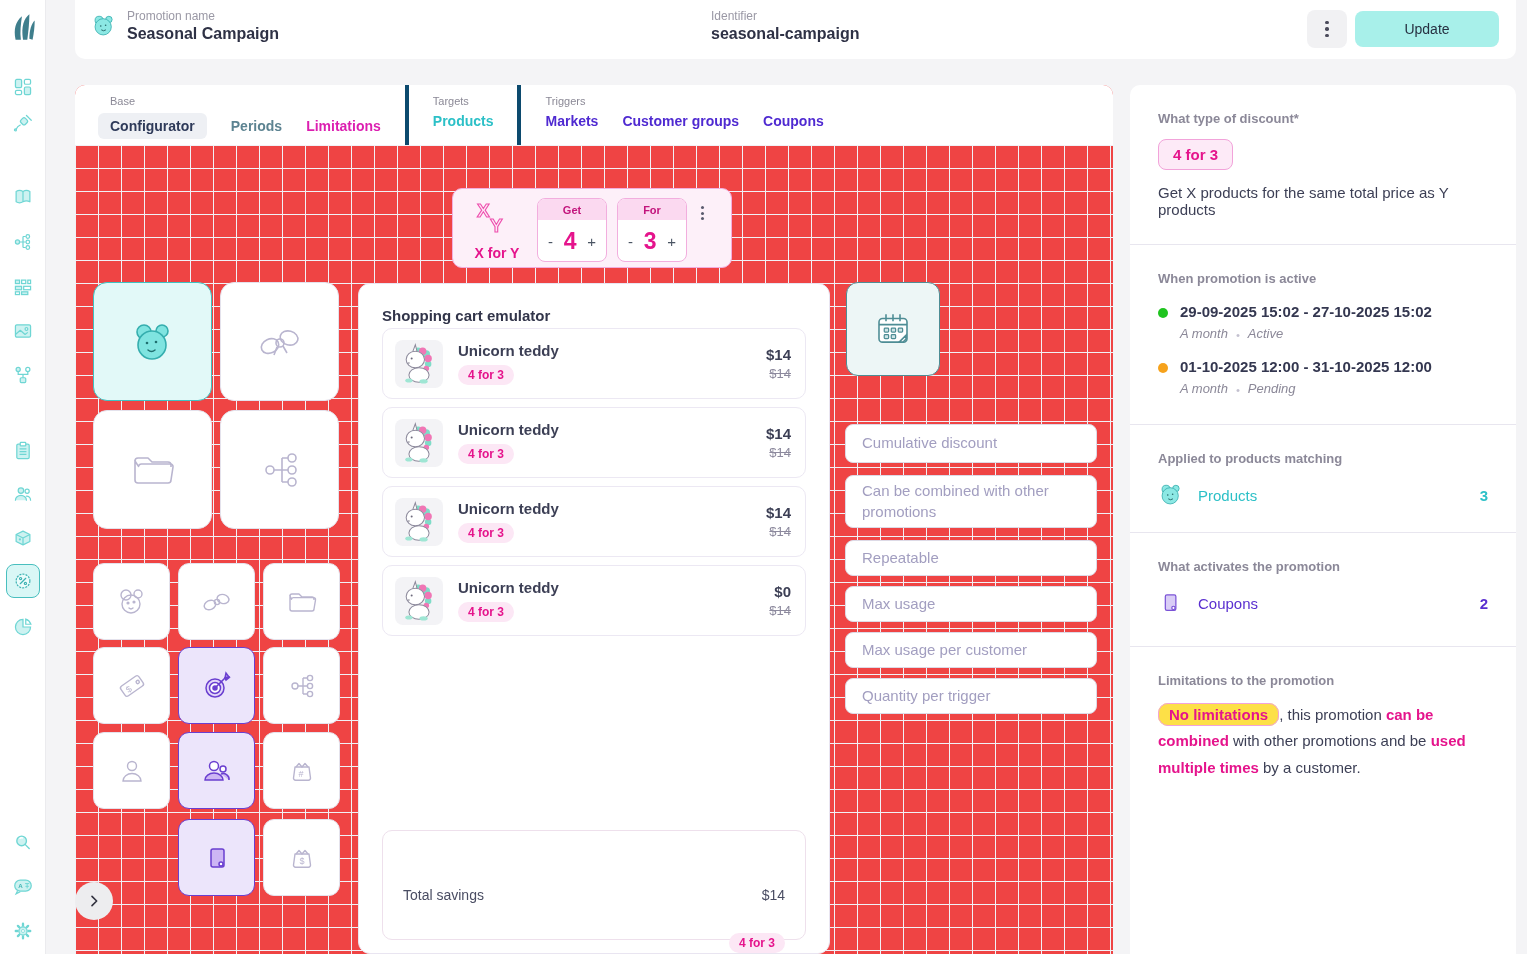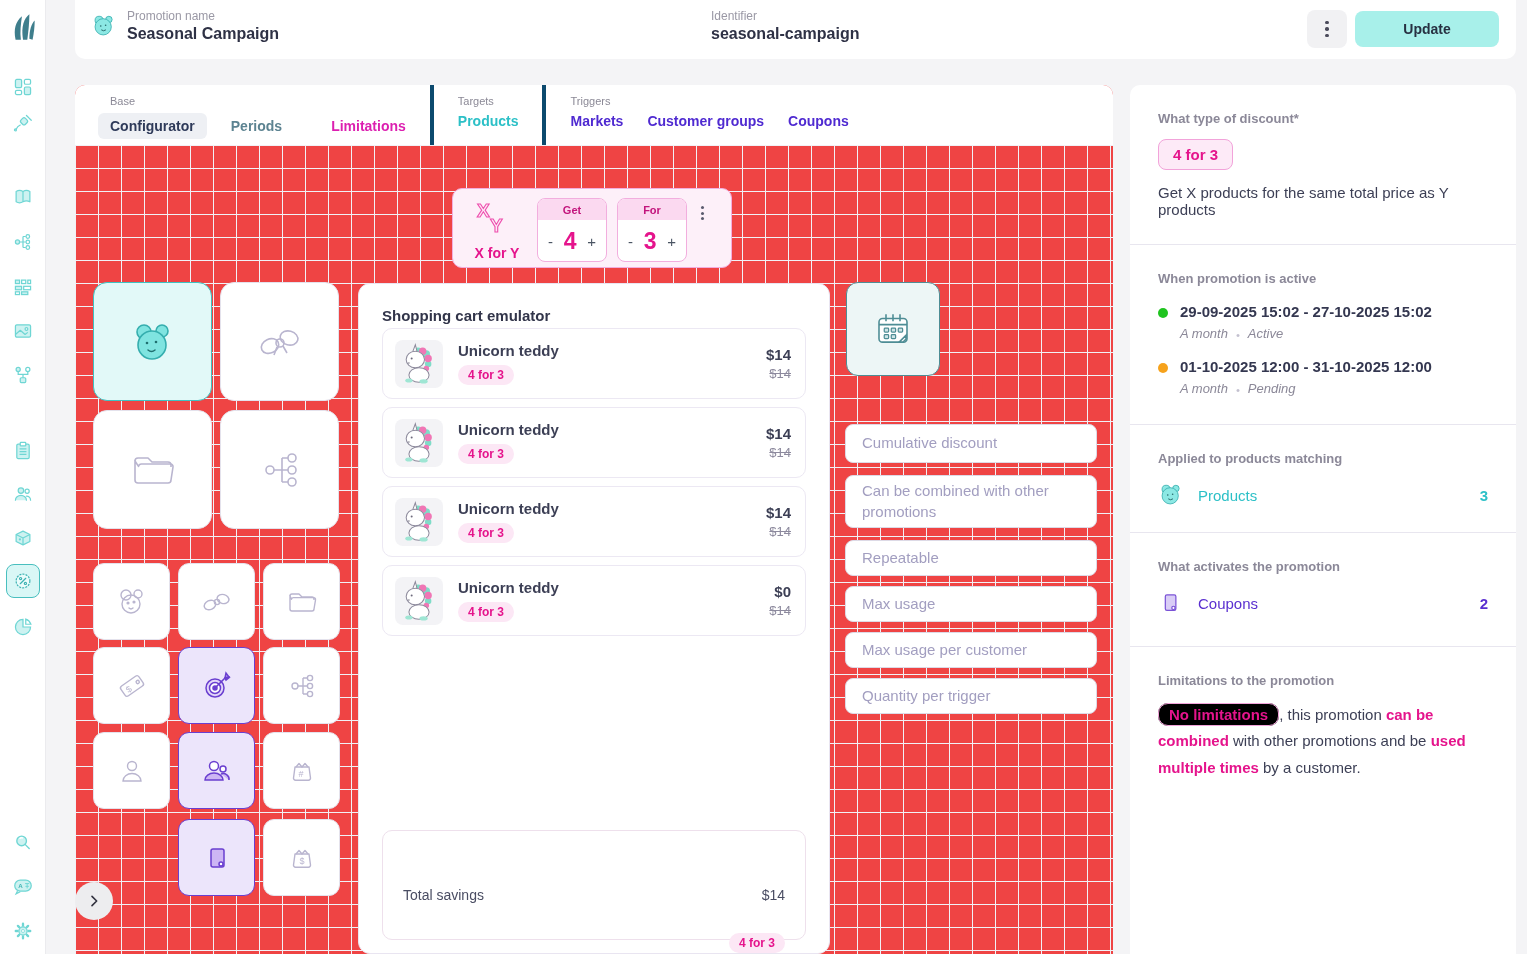--- a/index.html
+++ b/index.html
@@ -14,33 +14,33 @@
   .logo { position:absolute; left:50%; transform:translateX(-50%); top:10px; width:34px; height:36px; }
 
   
   .header { position:absolute; left:75px; top:0; width:1441px; height:59px; background:#fff; border-radius:0 0 10px 10px; z-index:4; }
   .hd-group { position:absolute; top:9px; display:flex; align-items:center; gap:10px; }
   .hd-label { font-size:12px; color:#9a98a5; margin-bottom:2px; }
   .hd-value { font-size:16px; font-weight:700; color:#2e3145; }
   .teddy-24 { width:26px; height:26px; }
   .kebab-btn { position:absolute; left:1232px; top:10px; width:40px; height:38px; background:#f1f1f3; border:none; border-radius:8px; display:flex; flex-direction:column; align-items:center; justify-content:center; gap:3px; cursor:pointer; }
   .kebab-btn i { width:3.5px; height:3.5px; border-radius:50%; background:#4a4a5a; }
-  .update-btn { position:absolute; left:1280px; top:11px; width:144px; height:36px; background:#a8f0ea; border:none; border-radius:8px; font-family:inherit; font-size:14px; font-weight:700; color:#273142; cursor:pointer; }
+  .update-btn { position:absolute; left:1280px; top:11px; width:144px; height:36px; background:#a8f0ea; border:none; border-radius:8px; font-family:inherit; font-size:14px; font-weight:400; color:#273142; cursor:pointer; }
 
   
   .canvas { position:absolute; left:75px; top:85px; width:1038px; height:869px; background:#ef4444; border-radius:10px 10px 0 0; overflow:hidden; z-index:2; }
   .tabbar { position:absolute; left:0; top:0; width:100%; height:60px; background:#fff; display:flex; z-index:3; }
   .tab-group { padding:10px 24px 0 35px; }
   .tab-group + .tab-group { border-left:4px solid #0c4a6e; padding-left:24px; }
   .tab-caption { font-size:11px; color:#8b8996; margin-bottom:6px; }
   .tab-row { display:flex; align-items:center; gap:24px; }
   .tab { font-size:14px; font-weight:700; cursor:pointer; white-space:nowrap; }
   .tab.active { background:#eef0f4; color:#2e3a59; border-radius:6px; padding:5px 12px; margin-left:-12px; }
   .tab.muted { color:#5c8391; }
-  .tab.pink { color:#dc1fb0;margin-left:25px; }
+  .tab.pink { color:#dc1fb0; }
   .tab.cyan { color:#2cc0c7; }
   .tab.purple { color:#4f2ad1; }
   .canvas-grid { position:absolute; left:0; top:60px; width:100%; height:809px;
      background-image:linear-gradient(#f1f1f6 1px, transparent 1px), linear-gradient(90deg,#f1f1f6 1px, transparent 1px);
      background-size:23px 23px; }
 
   
   .rule { position:absolute; left:377px; top:103px; width:280px; height:80px; background:#fdf0f9; border:1px solid #f2aede; border-radius:10px; z-index:2; }
   .rule-icon { position:absolute; left:22px; top:10px; width:40px; height:42px; }
   .rule-name { position:absolute; left:14px; top:56px; width:60px; text-align:center; font-size:14px; font-weight:700; color:#e5148c; }
@@ -101,21 +101,21 @@
   .prange { font-size:15px; font-weight:700; color:#343750; }
   .pmeta { font-size:13px; color:#8b8898; margin-top:6px; display:flex; align-items:flex-end; gap:8px;font-style:italic; }
   .pmeta .dotsep { color:#c3c0cf; font-size:11px; }
   .link-row { display:flex; align-items:center; margin-top:16px; }
   .link-row svg { width:26px; height:26px; margin-right:14px; }
   .link { font-size:15px; font-weight:400; cursor:pointer; }
   .link.cyan, .count.cyan { color:#2cc0c7; }
   .link.purple, .count.purple { color:#5a2fd0; }
   .count { margin-left:auto; font-size:15px; font-weight:700; }
   .limit-text { margin-top:14px; font-size:15px; color:#3c3f55; line-height:1.75; }
-  .limit-pill { border:1px solid #f2a3da; background:#000000; color:#e5148c; font-weight:700; border-radius:10px; padding:2px 10px; white-space:nowrap; }
+  .limit-pill { border:1px solid #f2a3da; background:#fde047; color:#e5148c; font-weight:700; border-radius:10px; padding:2px 10px; white-space:nowrap; }
   .mag { color:#e5148c; font-weight:700; }
 </style>
 </head>
 <body>
 
 <div class="sidebar">
   <svg class="logo" viewBox="0 0 32 32">
     <path d="M9 27 C7 17 9 10 15 5 C14 12 13 20 14 27 Z" fill="#3e7e8c"></path>
     <path d="M16 27 C14 14 17 7 22 3 C22 11 21 20 20 27 Z" fill="#3e7e8c"></path>
     <path d="M22 26 C22 18 24 12 27 9 C27 16 26 22 25 27 Z" fill="#3e7e8c"></path>

